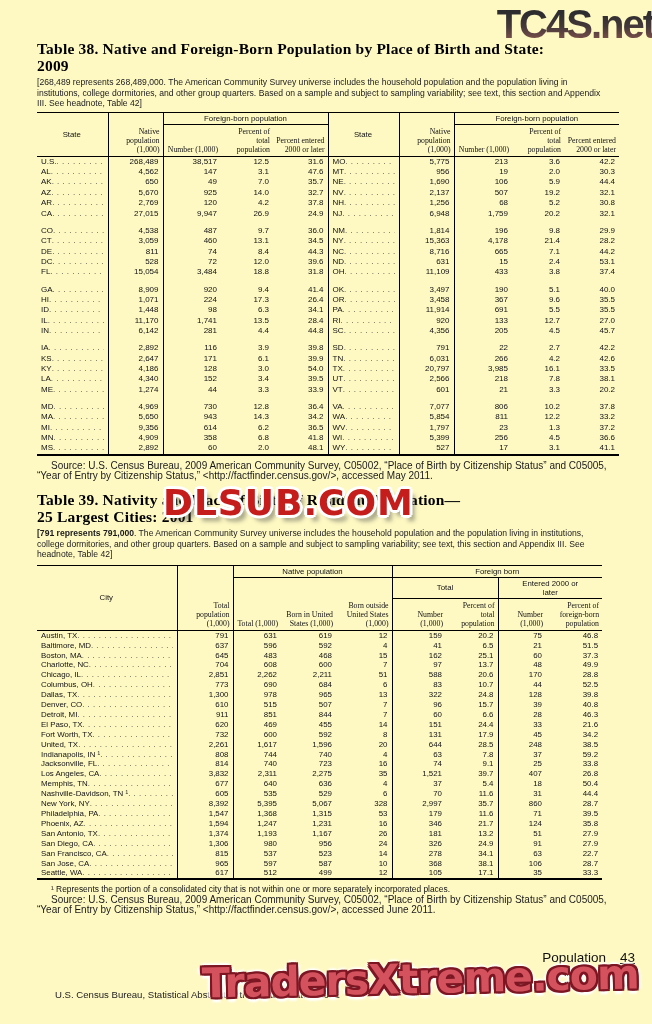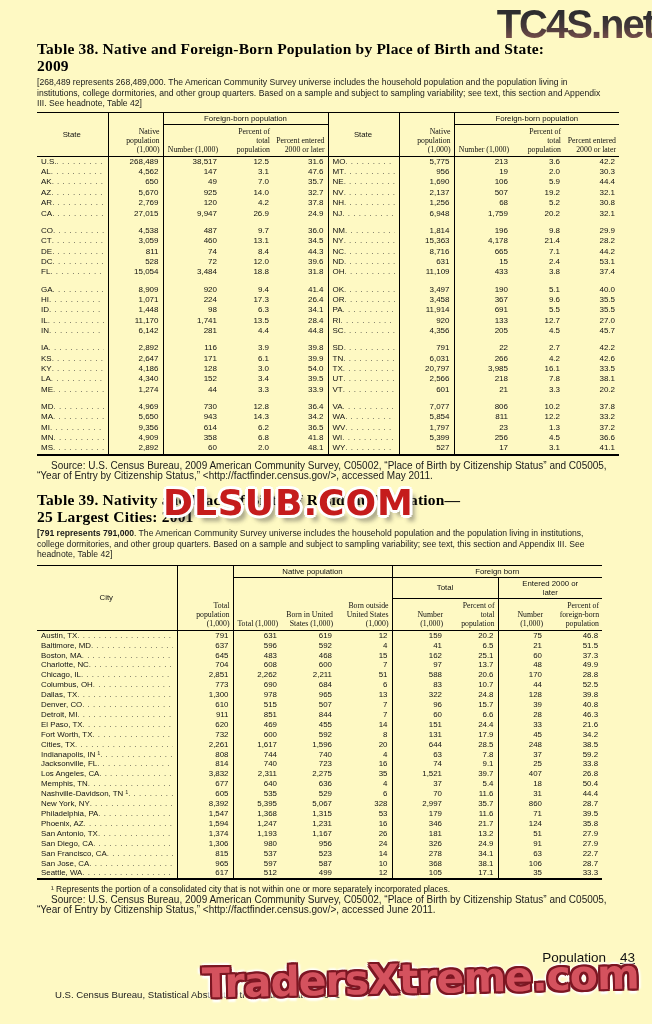--- a/index.html
+++ b/index.html
@@ -962,21 +962,21 @@
             <td>592</td>
             <td>8</td>
             <td>131</td>
             <td>17.9</td>
             <td>45</td>
             <td>34.2</td>
           </tr>
           <tr>
             <td class="lbl">
               <span class="cellwrap">
-                <span>Cities, TX</span>
+                <span>United, TX</span>
                 <span class="dots"></span>
               </span>
             </td>
             <td>2,261</td>
             <td>1,617</td>
             <td>1,596</td>
             <td>20</td>
             <td>644</td>
             <td>28.5</td>
             <td>248</td>

